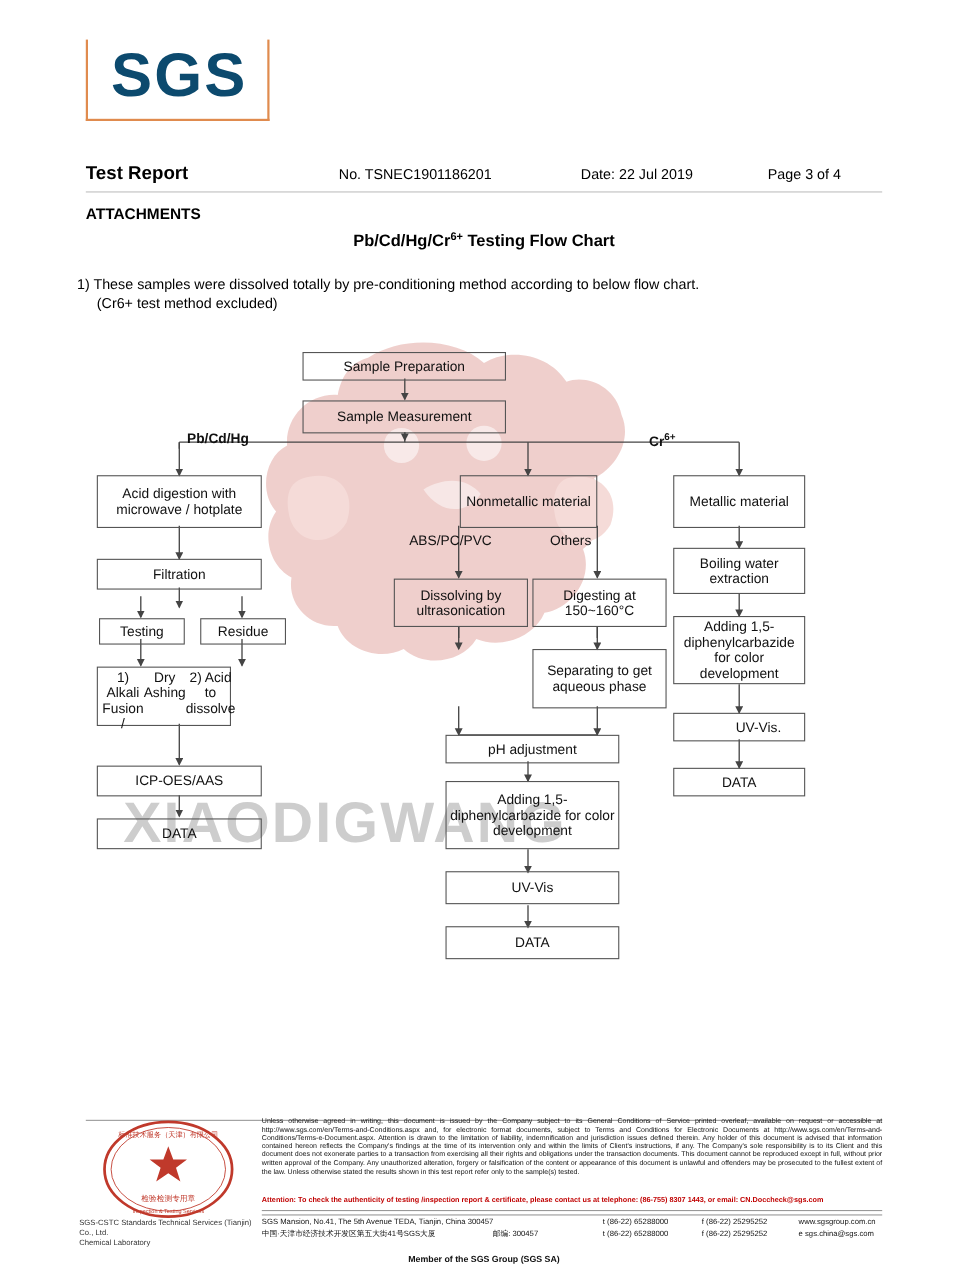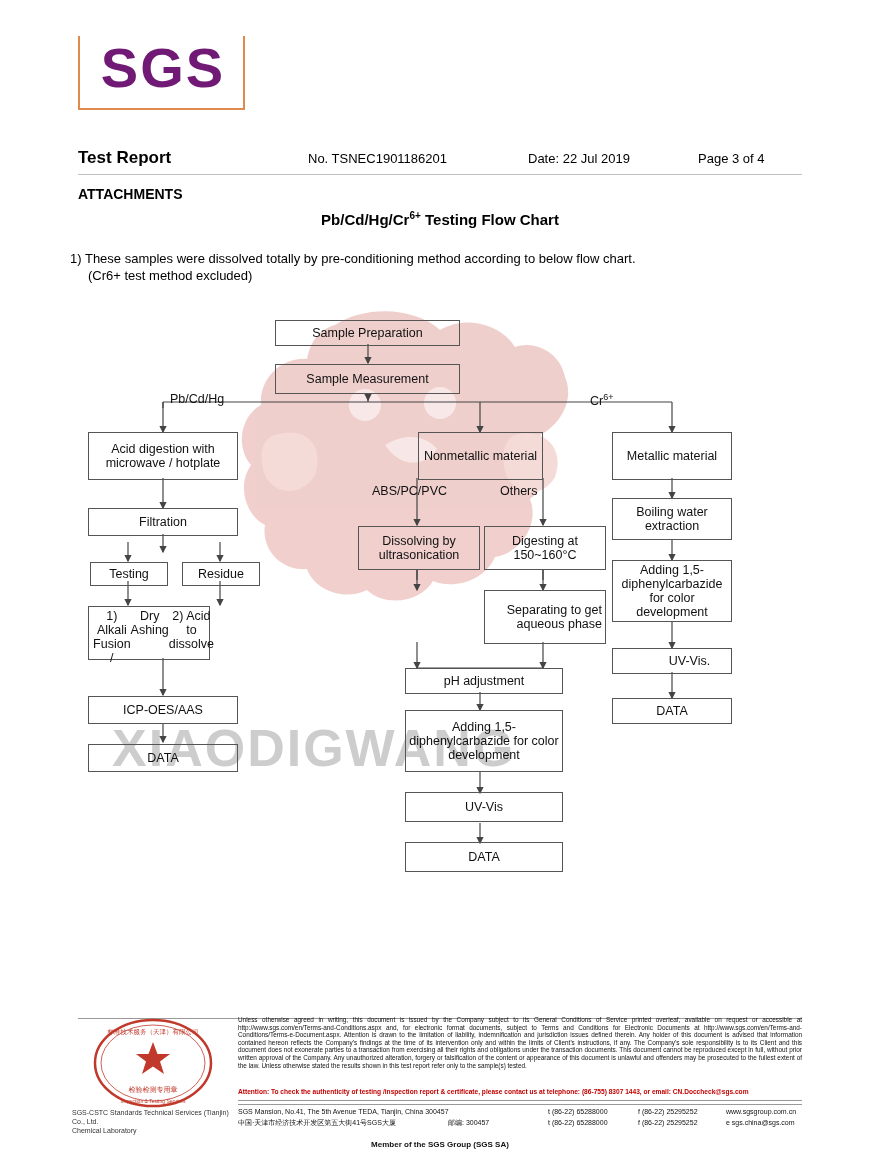--- a/index.html
+++ b/index.html
@@ -23,21 +23,21 @@
 
   
   .sgs-logo {
     position: absolute;
     left: 78px; top: 36px;
     width: 170px; height: 62px;
     display: flex; align-items: center; justify-content: center;
     font-weight: bold;
     font-size: 56px;
     letter-spacing: 2px;
-    color: #701a75;
+    color: #0c4a6e;
     font-family: "Liberation Sans", sans-serif;
   }
   .sgs-rule-v {
     position: absolute;
     left: 78px; top: 36px;
     width: 2px; height: 74px;
     background: #e08b4e;
   }
   .sgs-rule-v2 {
     position: absolute;
@@ -141,21 +141,21 @@
     display: flex;
     align-items: center;
     justify-content: center;
     text-align: center;
     padding: 2px 3px;
     color: #111;
   }
   .lbl {
     position: absolute;
     font-size: 12.5px;
-    font-weight: normal;
+    font-weight: bold;
     color: #111;
   }
   .lbl.plain { font-weight: normal; }
   .lbl .sup { font-size: 9px; vertical-align: super; }
   .flow svg { position: absolute; left:0; top:0; width: 880px; height: 600px; }
 
   
   .footer-line {
     position: absolute;
     left: 78px; top: 1018px;
@@ -343,21 +343,21 @@
     </div>
     <div class="node" style="left:88px; top:416px; width:150px; height:28px;">ICP-OES/AAS</div>
     <div class="node" style="left:88px; top:464px; width:150px; height:28px;">DATA</div>
 
     <div class="node" style="left:418px; top:152px; width:125px; height:48px;">Nonmetallic material</div>
     <div class="node" style="left:612px; top:152px; width:120px; height:48px;">Metallic material</div>
 
     <div class="node" style="left:358px; top:246px; width:122px; height:44px;">Dissolving by ultrasonication</div>
     <div class="node" style="left:484px; top:246px; width:122px; height:44px;">Digesting at 150~160°C</div>
 
-    <div class="node" style="left:484px; top:310px; width:122px; height:54px;text-align:right;">Separating to get aqueous phase</div>
+    <div class="node" style="left:484px; top:310px; width:122px; height:54px;">Separating to get aqueous phase</div>
 
     <div class="node" style="left:405px; top:388px; width:158px; height:26px;">pH adjustment</div>
     <div class="node" style="left:405px; top:430px; width:158px; height:62px;">Adding 1,5-diphenylcarbazide for color development</div>
     <div class="node" style="left:405px; top:512px; width:158px; height:30px;">UV-Vis</div>
     <div class="node" style="left:405px; top:562px; width:158px; height:30px;">DATA</div>
 
     <div class="node" style="left:612px; top:218px; width:120px; height:42px;">Boiling water extraction</div>
     <div class="node" style="left:612px; top:280px; width:120px; height:62px;">Adding 1,5-diphenylcarbazide for color development</div>
     <div class="node" style="left:612px; top:368px; width:120px; height:26px;padding-left:38px;">UV-Vis.</div>
     <div class="node" style="left:612px; top:418px; width:120px; height:26px;">DATA</div>

